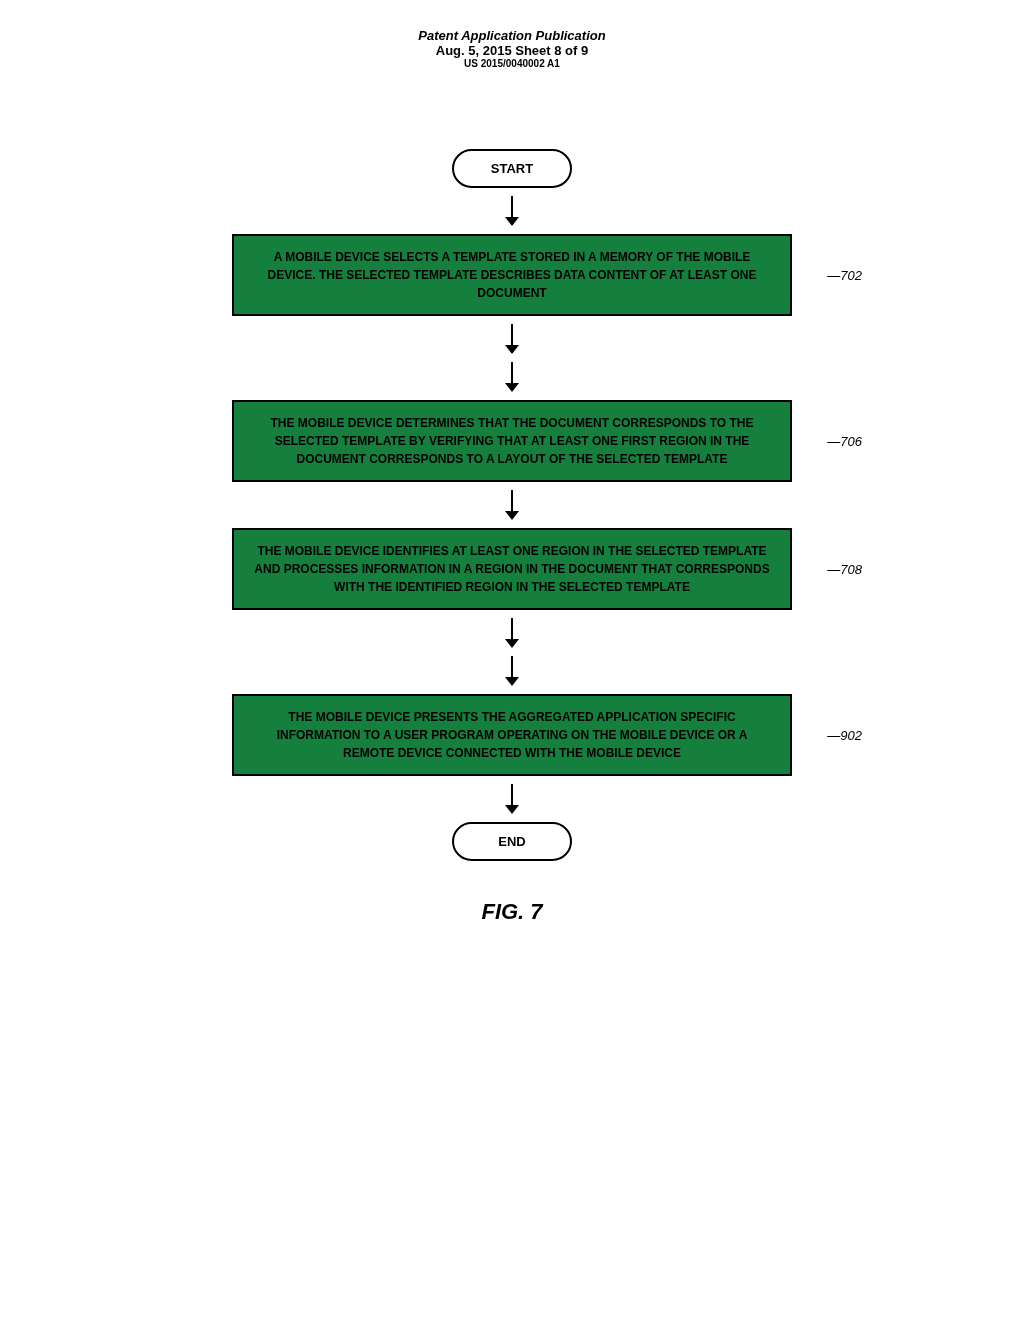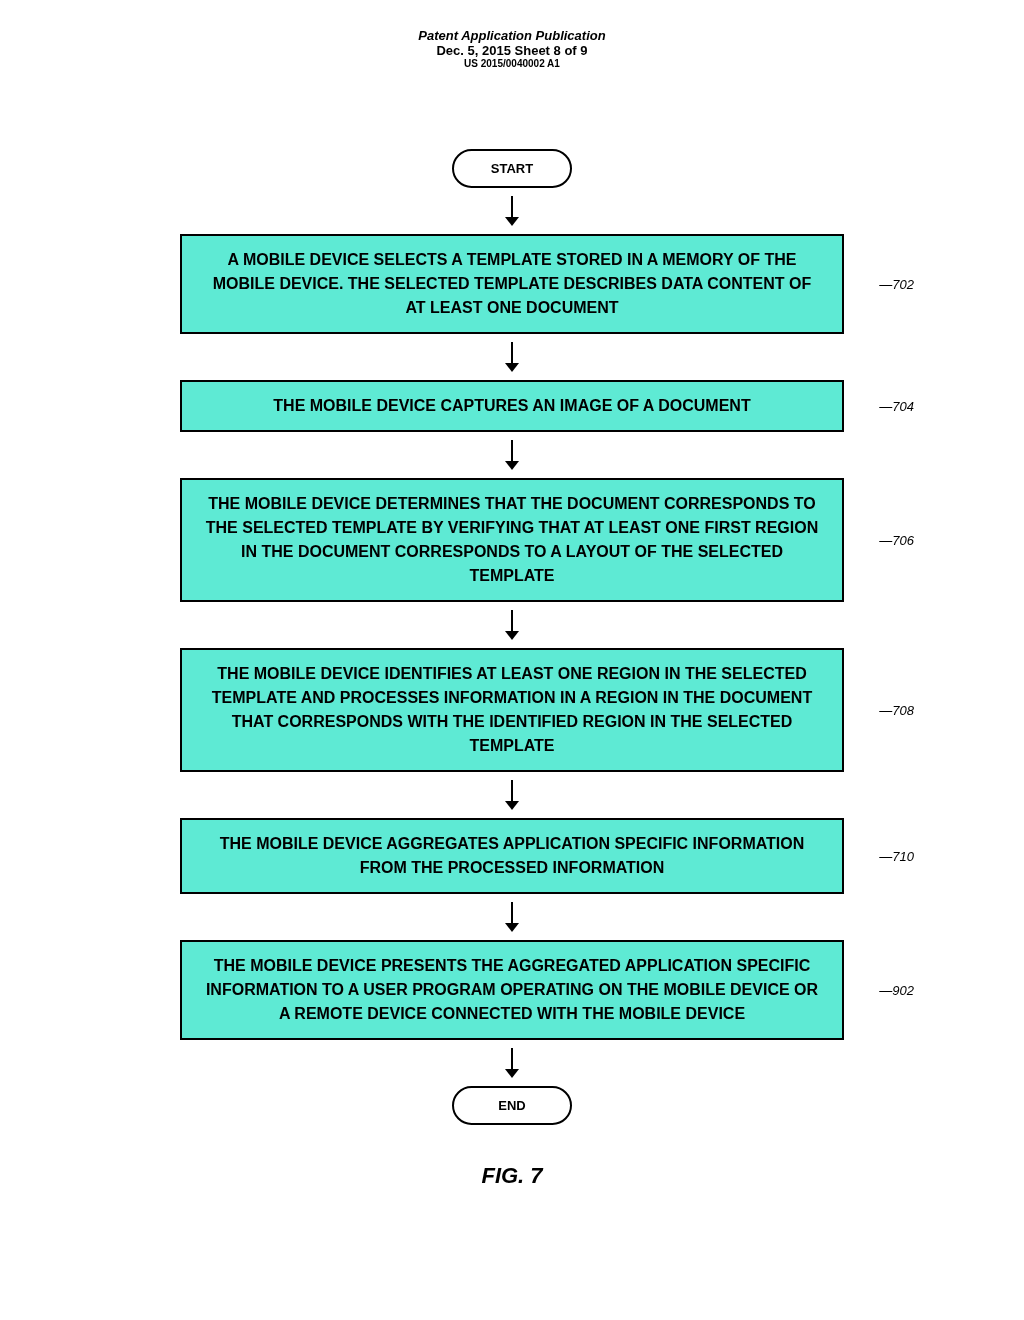--- a/index.html
+++ b/index.html
@@ -56,25 +56,25 @@
       font-weight: bold;
       text-align: center;
       background: #fff;
       min-width: 120px;
     }
 
     
     .process-box {
       border: 2px solid #000;
       padding: 12px 20px;
-      font-size: 16px;
+      font-size: 12px;
       font-weight: bold;
       text-align: center;
-      background: #5eead4;
-      width: 664px;
+      background: #15803d;
+      width: 560px;
       line-height: 1.5;
       position: relative;
     }
 
     .step-wrapper {
       display: flex;
       align-items: center;
       position: relative;
     }
 
@@ -114,21 +114,21 @@
       font-style: italic;
       font-weight: bold;
       text-align: center;
     }
   </style>
 </head>
 <body>
 
 <div class="header">
   <span class="header-left">Patent Application Publication</span>
-  <span class="header-center">Dec. 5, 2015   Sheet 8 of 9</span>
+  <span class="header-center">Aug. 5, 2015   Sheet 8 of 9</span>
   <span class="header-right">US 2015/0040002 A1</span>
 </div>
 
 <div class="diagram-container">
 
   <div class="oval">
     <span>START</span>
   </div>
 
   <div class="arrow">
@@ -141,26 +141,20 @@
       <span>A MOBILE DEVICE SELECTS A TEMPLATE STORED IN A MEMORY OF THE MOBILE DEVICE. THE SELECTED TEMPLATE DESCRIBES DATA CONTENT OF AT LEAST ONE DOCUMENT</span>
     </div>
     <span class="step-label">—<span>702</span></span>
   </div>
 
   <div class="arrow">
     <div class="arrow-line"></div>
     <div class="arrow-head"></div>
   </div>
 
-  <div class="step-wrapper">
-    <div class="process-box">
-      <span>THE MOBILE DEVICE CAPTURES AN IMAGE OF A DOCUMENT</span>
-    </div>
-    <span class="step-label">—<span>704</span></span>
-  </div>
 
   <div class="arrow">
     <div class="arrow-line"></div>
     <div class="arrow-head"></div>
   </div>
 
   <div class="step-wrapper">
     <div class="process-box">
       <span>THE MOBILE DEVICE DETERMINES THAT THE DOCUMENT CORRESPONDS TO THE SELECTED TEMPLATE BY VERIFYING THAT AT LEAST ONE FIRST REGION IN THE DOCUMENT CORRESPONDS TO A LAYOUT OF THE SELECTED TEMPLATE</span>
     </div>
@@ -177,26 +171,20 @@
       <span>THE MOBILE DEVICE IDENTIFIES AT LEAST ONE REGION IN THE SELECTED TEMPLATE AND PROCESSES INFORMATION IN A REGION IN THE DOCUMENT THAT CORRESPONDS WITH THE IDENTIFIED REGION IN THE SELECTED TEMPLATE</span>
     </div>
     <span class="step-label">—<span>708</span></span>
   </div>
 
   <div class="arrow">
     <div class="arrow-line"></div>
     <div class="arrow-head"></div>
   </div>
 
-  <div class="step-wrapper">
-    <div class="process-box">
-      <span>THE MOBILE DEVICE AGGREGATES APPLICATION SPECIFIC INFORMATION FROM THE PROCESSED INFORMATION</span>
-    </div>
-    <span class="step-label">—<span>710</span></span>
-  </div>
 
   <div class="arrow">
     <div class="arrow-line"></div>
     <div class="arrow-head"></div>
   </div>
 
   <div class="step-wrapper">
     <div class="process-box">
       <span>THE MOBILE DEVICE PRESENTS THE AGGREGATED APPLICATION SPECIFIC INFORMATION TO A USER PROGRAM OPERATING ON THE MOBILE DEVICE OR A REMOTE DEVICE CONNECTED WITH THE MOBILE DEVICE</span>
     </div>

